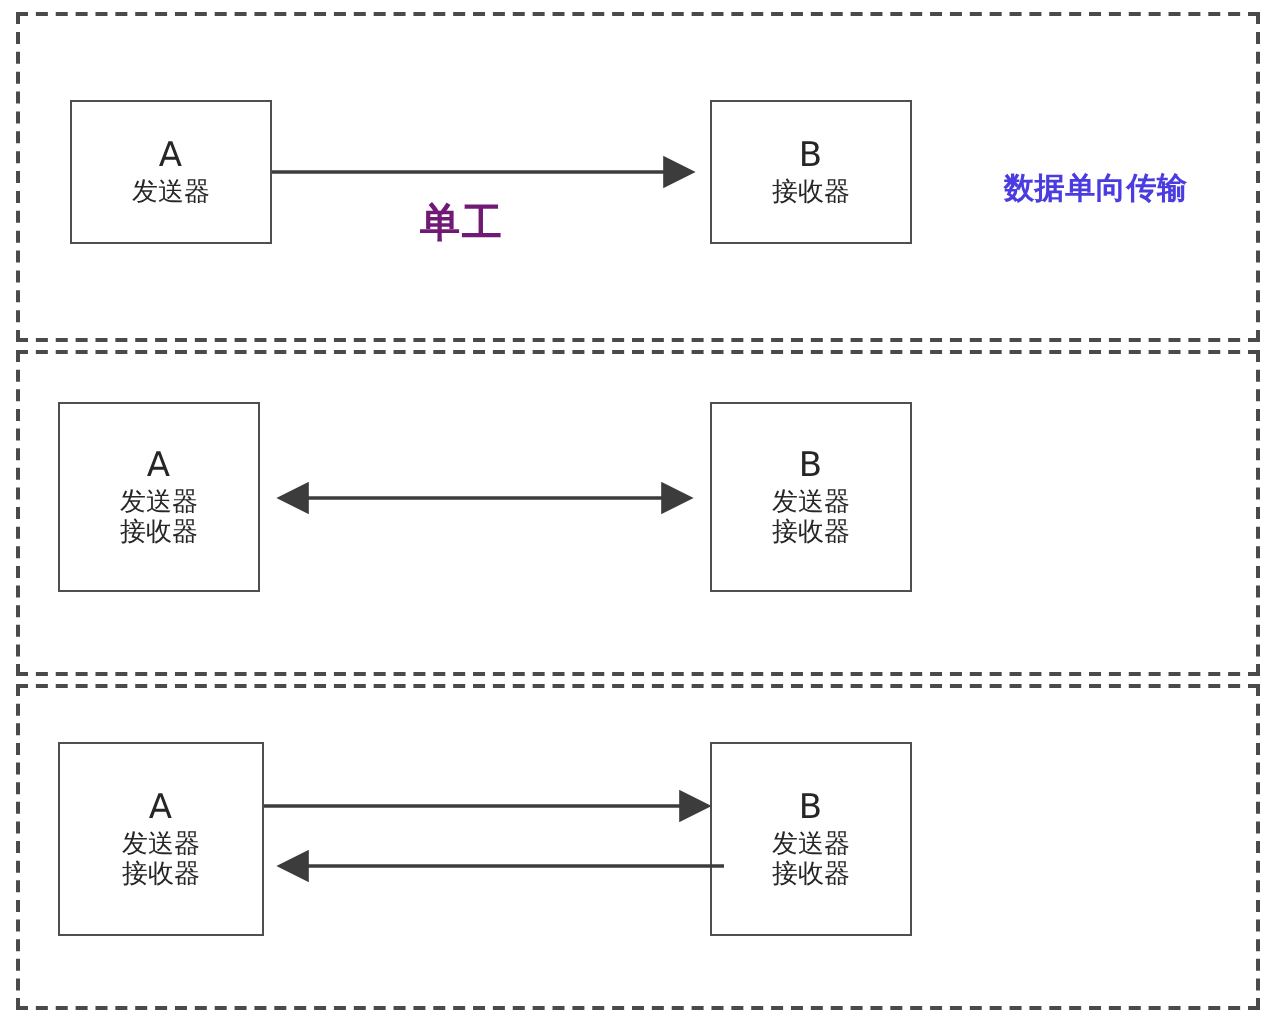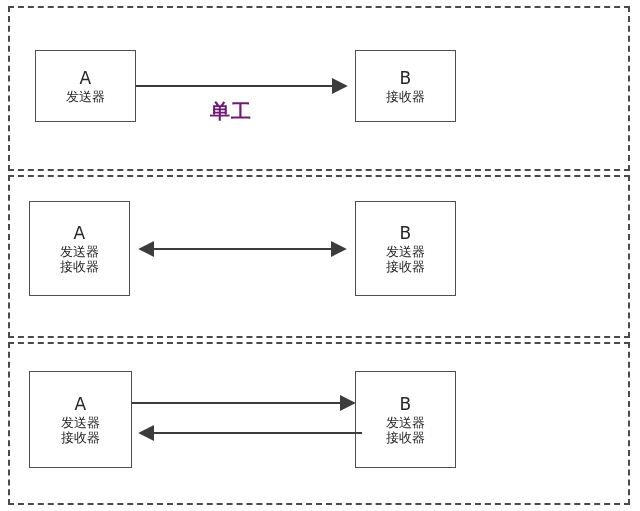--- a/index.html
+++ b/index.html
@@ -115,20 +115,23 @@
       <defs>
         <marker id="ah-r1" markerWidth="9" markerHeight="9" refX="8" refY="4.5" orient="auto">
           <path d="M0,0 L9,4.5 L0,9 z" fill="#3c3c3c"></path>
         </marker>
       </defs>
       <line x1="0" y1="10" x2="210" y2="10" stroke="#3c3c3c" stroke-width="1.8" marker-end="url(#ah-r1)"></line>
     </svg>
 
     <div class="mode-label" id="p1-mode">单工</div>
 
+    <div class="note" id="p1-note">
+      <div>数据单向传输</div>
+    </div>
   </div>
 
   <div class="panel" id="panel-half">
 
     <div class="node-box" id="p2-box-a">
       <div class="node-id">A</div>
       <div class="node-role">发送器</div>
       <div class="node-role">接收器</div>
     </div>
 

